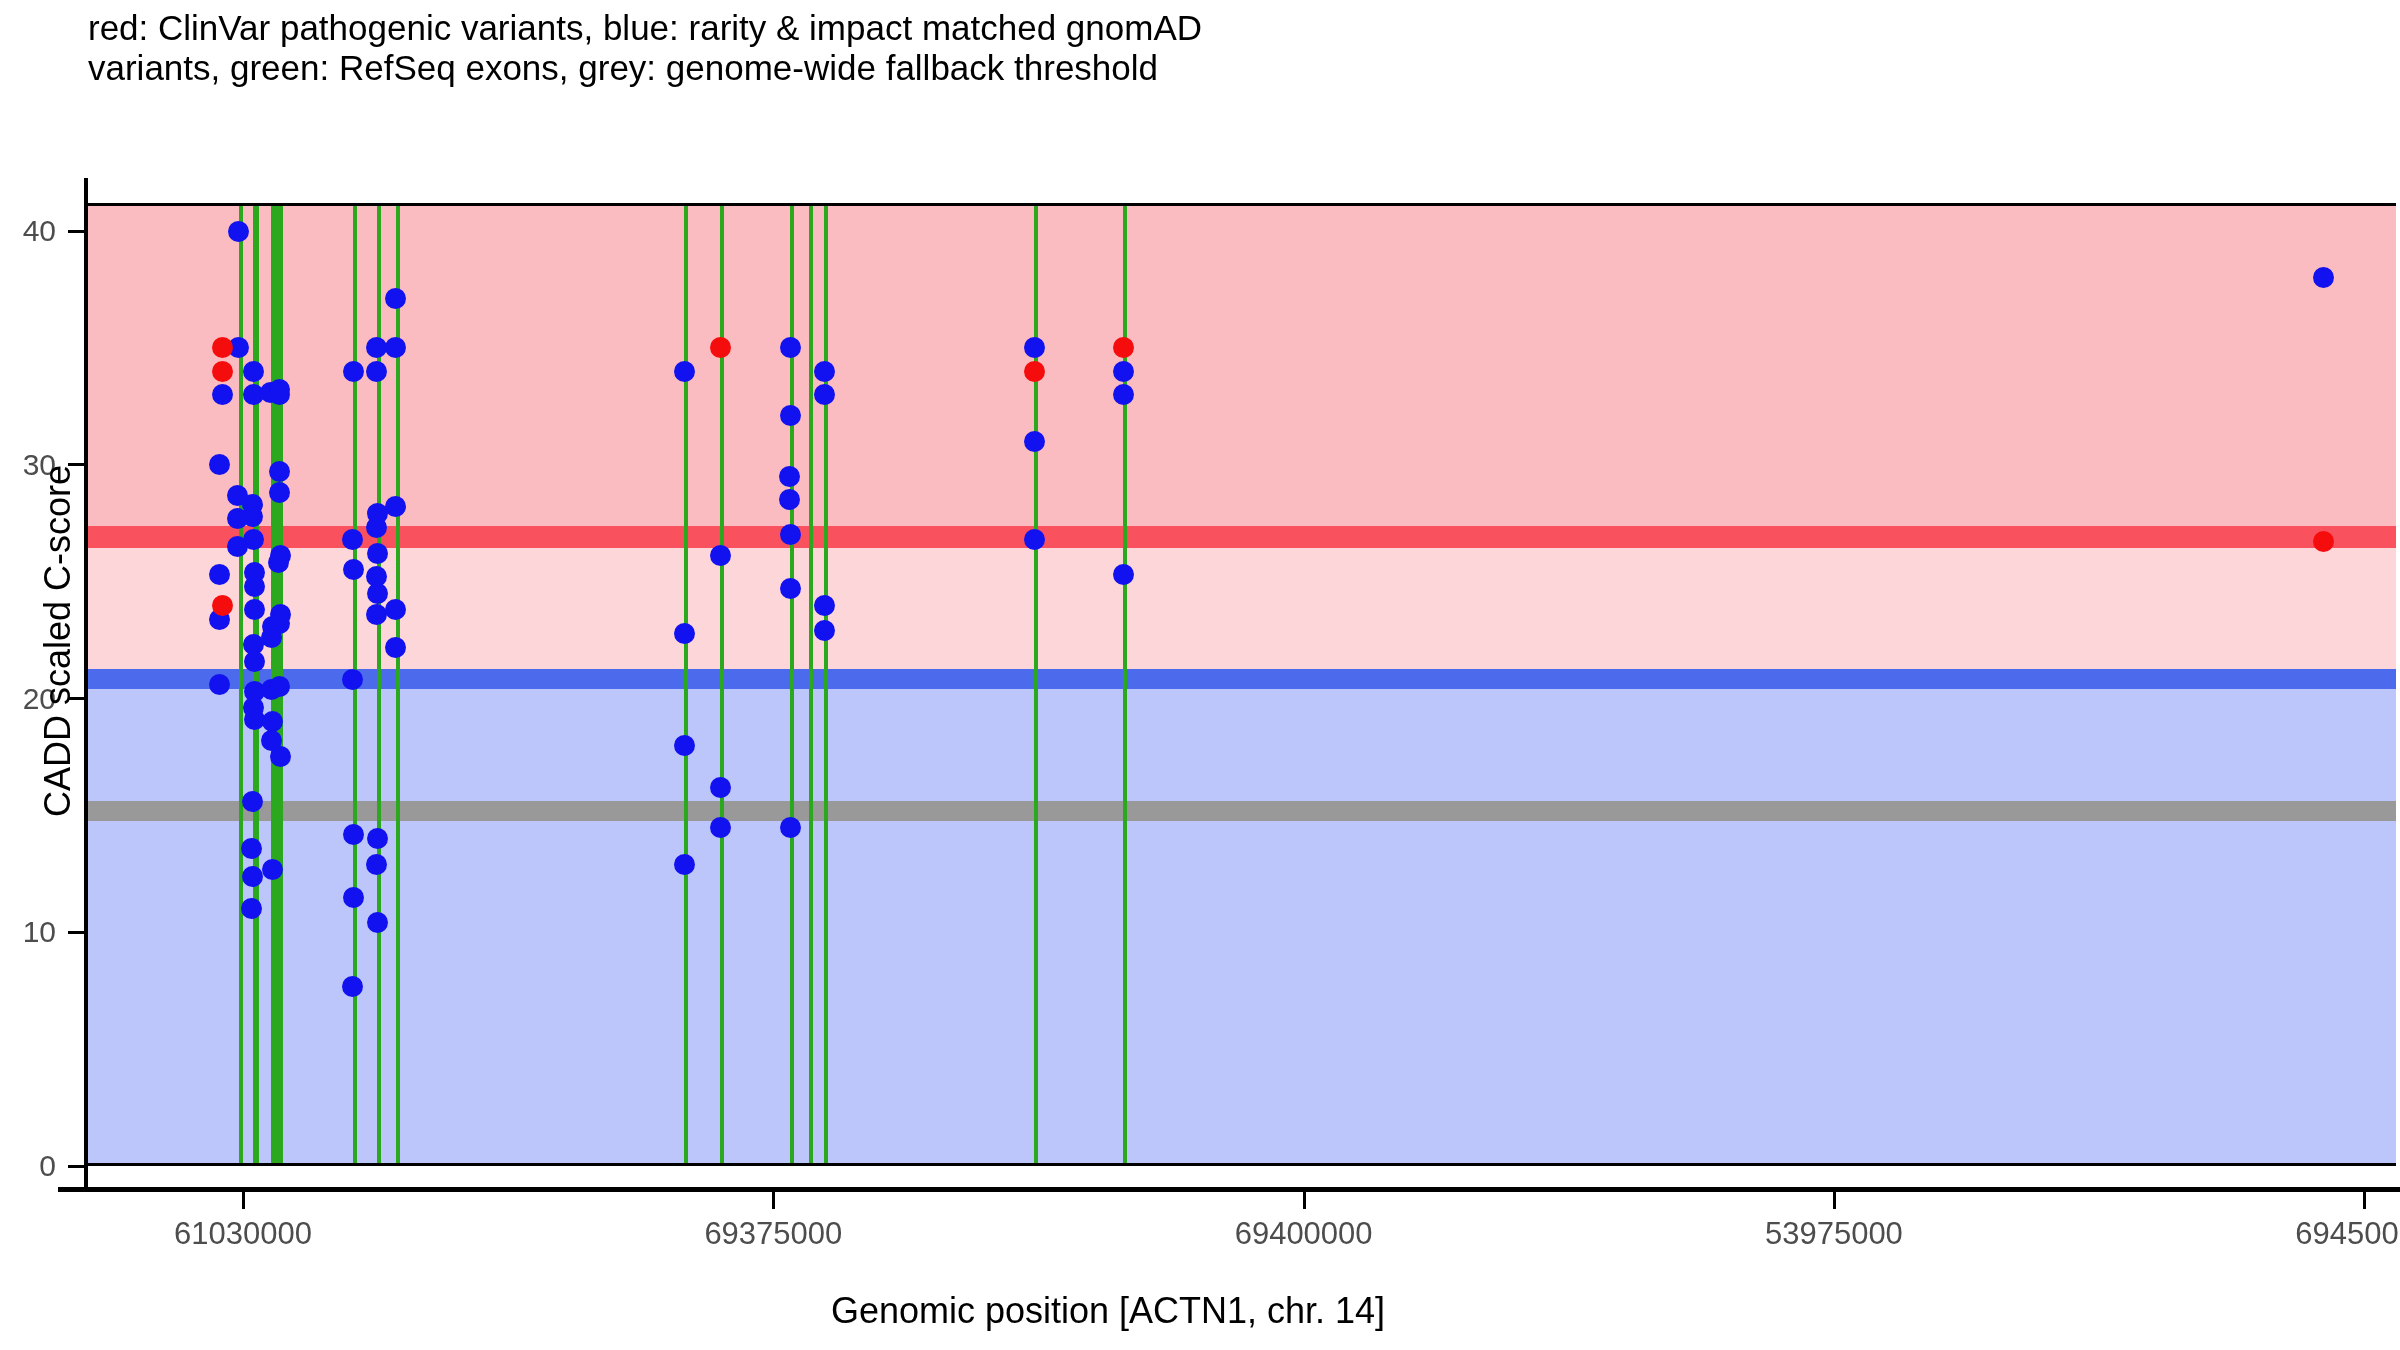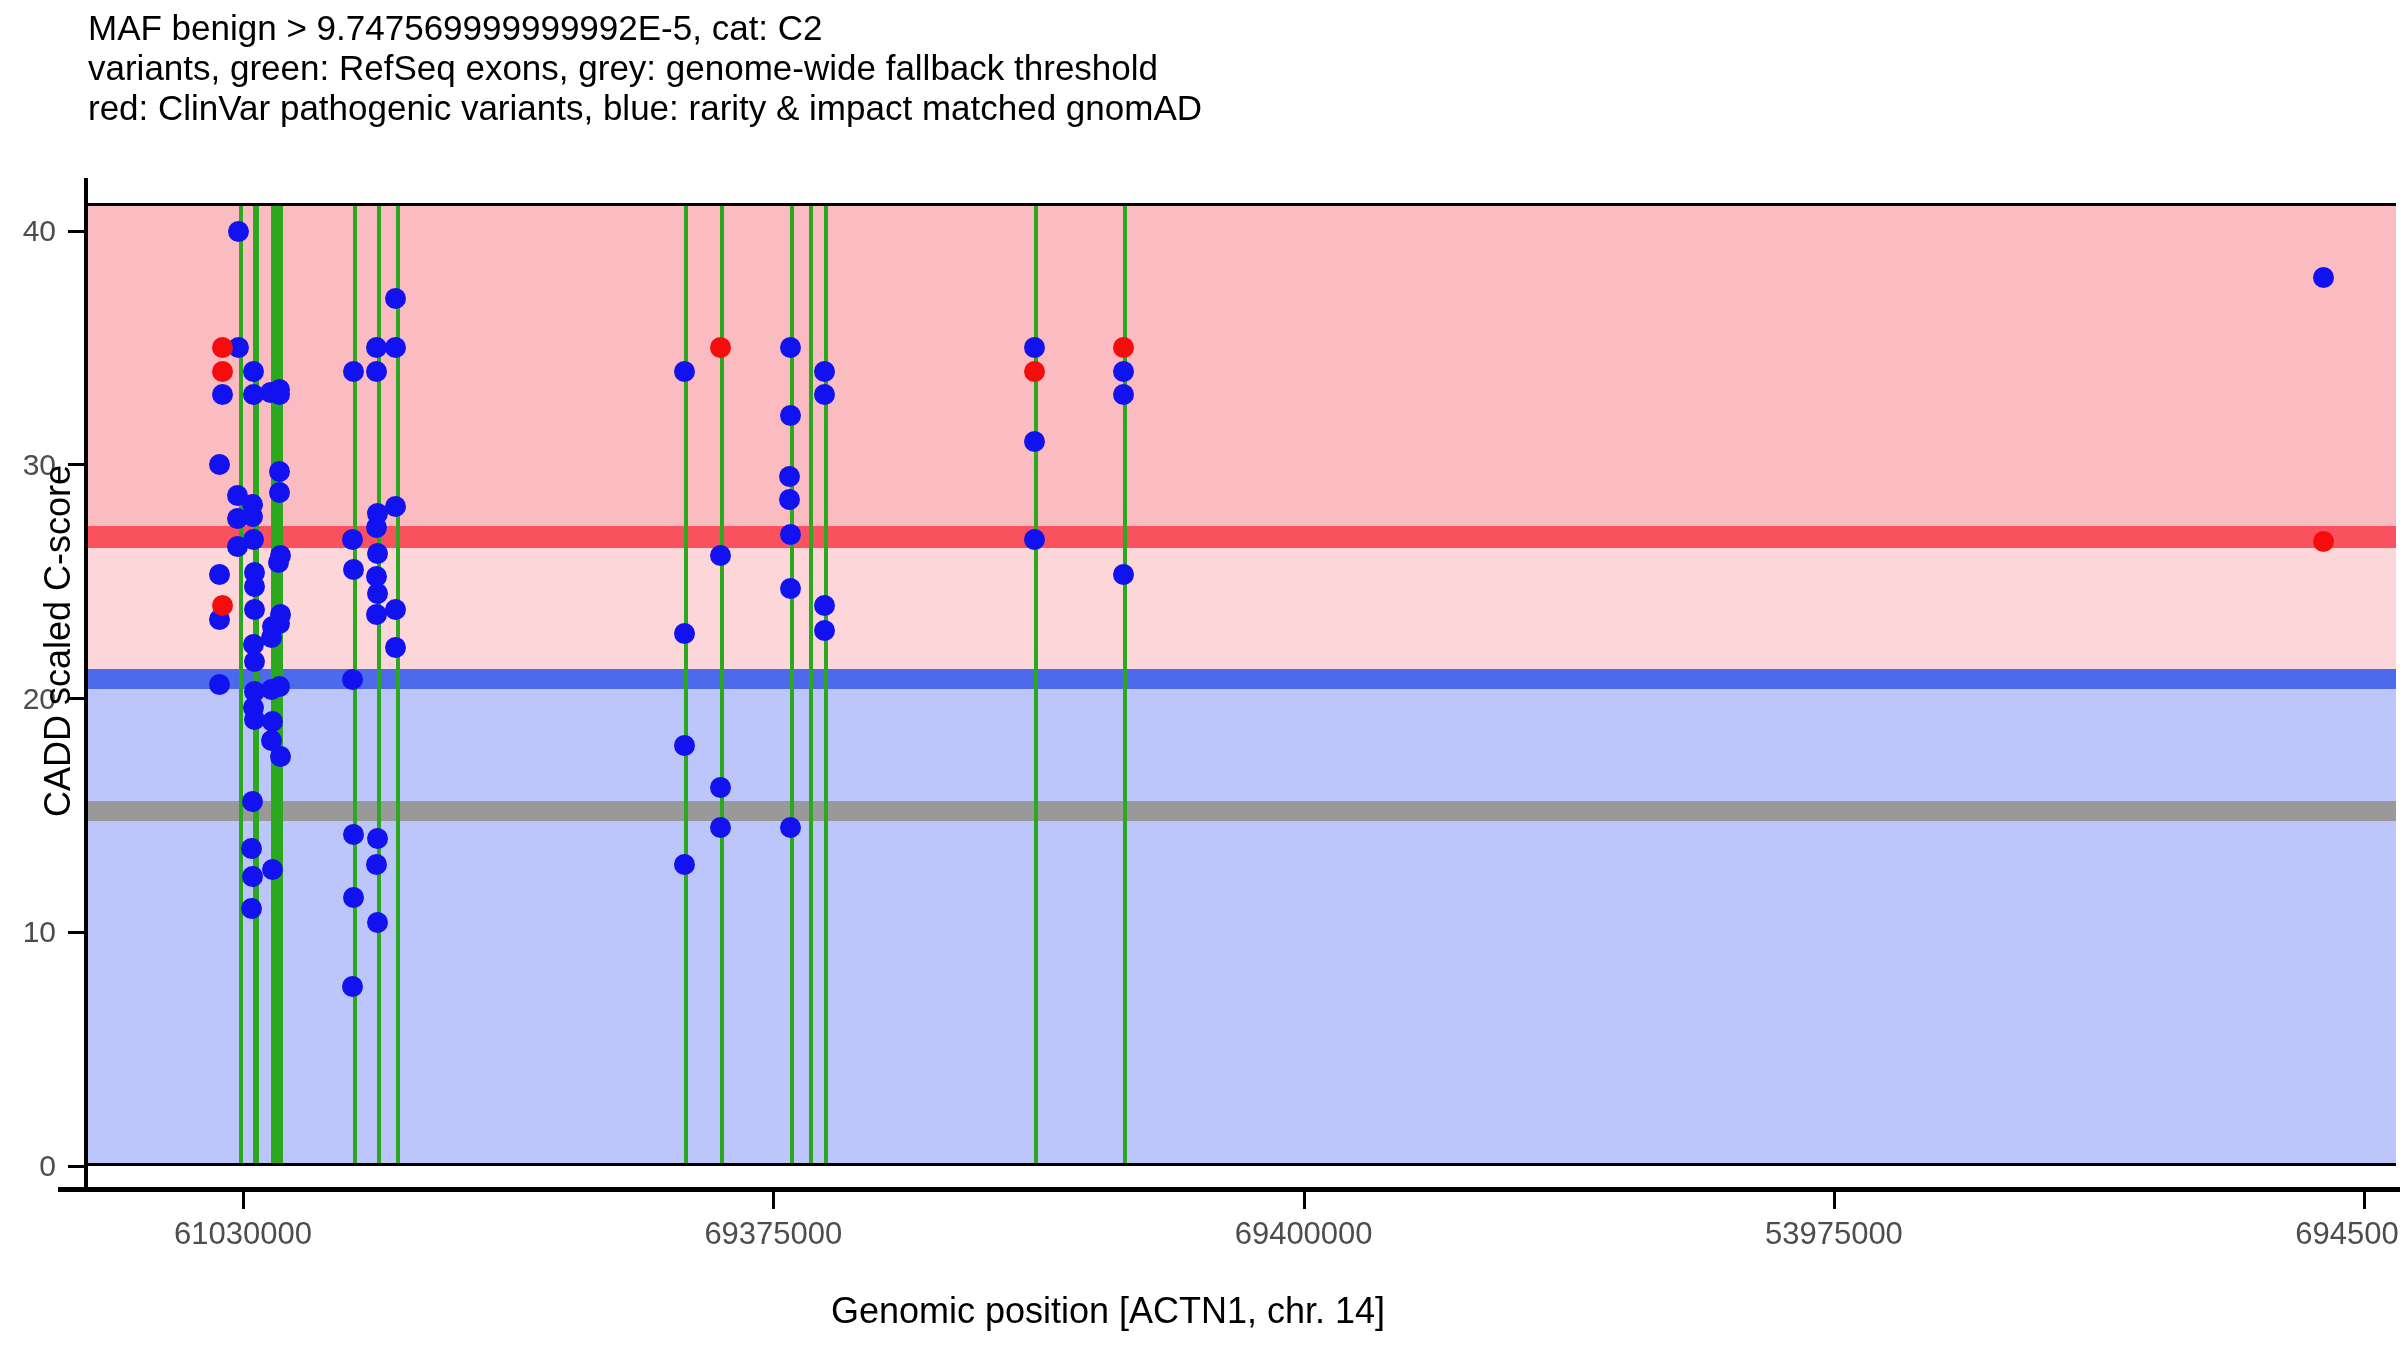--- a/index.html
+++ b/index.html
@@ -52,23 +52,22 @@
     position:absolute;left:0;top:1290px;width:2216px;text-align:center;
     font-size:36px;color:#000;
   }
 </style>
 </head>
 <body>
 
 <div id="root">
 
   <div id="title-block">
-    <div>MAF benign &gt; 9.747569999999992E-5, cat: C2</div>
+    <div>red: ClinVar pathogenic variants, blue: rarity &amp; impact matched gnomAD</div>
     <div>variants, green: RefSeq exons, grey: genome-wide fallback threshold</div>
-    <div>red: ClinVar pathogenic variants, blue: rarity &amp; impact matched gnomAD</div>
   </div>
 
   <div id="panel">
       <div class="band" style="top: 0px; height: 333.544px; background: rgb(251, 188, 193);"></div>
       <div class="band" style="top: 333.544px; height: 142.346px; background: rgb(253, 214, 218);"></div>
       <div class="band" style="top: 475.89px; height: 487.11px; background: rgb(189, 198, 250);"></div>
       <div class="hline" style="top: 322.544px; height: 22px; background: rgb(249, 81, 94);"></div>
       <div class="hline" style="top: 465.89px; height: 20px; background: rgb(75, 107, 236);"></div>
       <div class="hline" style="top: 597.718px; height: 20px; background: rgb(153, 153, 153);"></div>
       <div class="exon" style="left: 154.84px;"></div>

